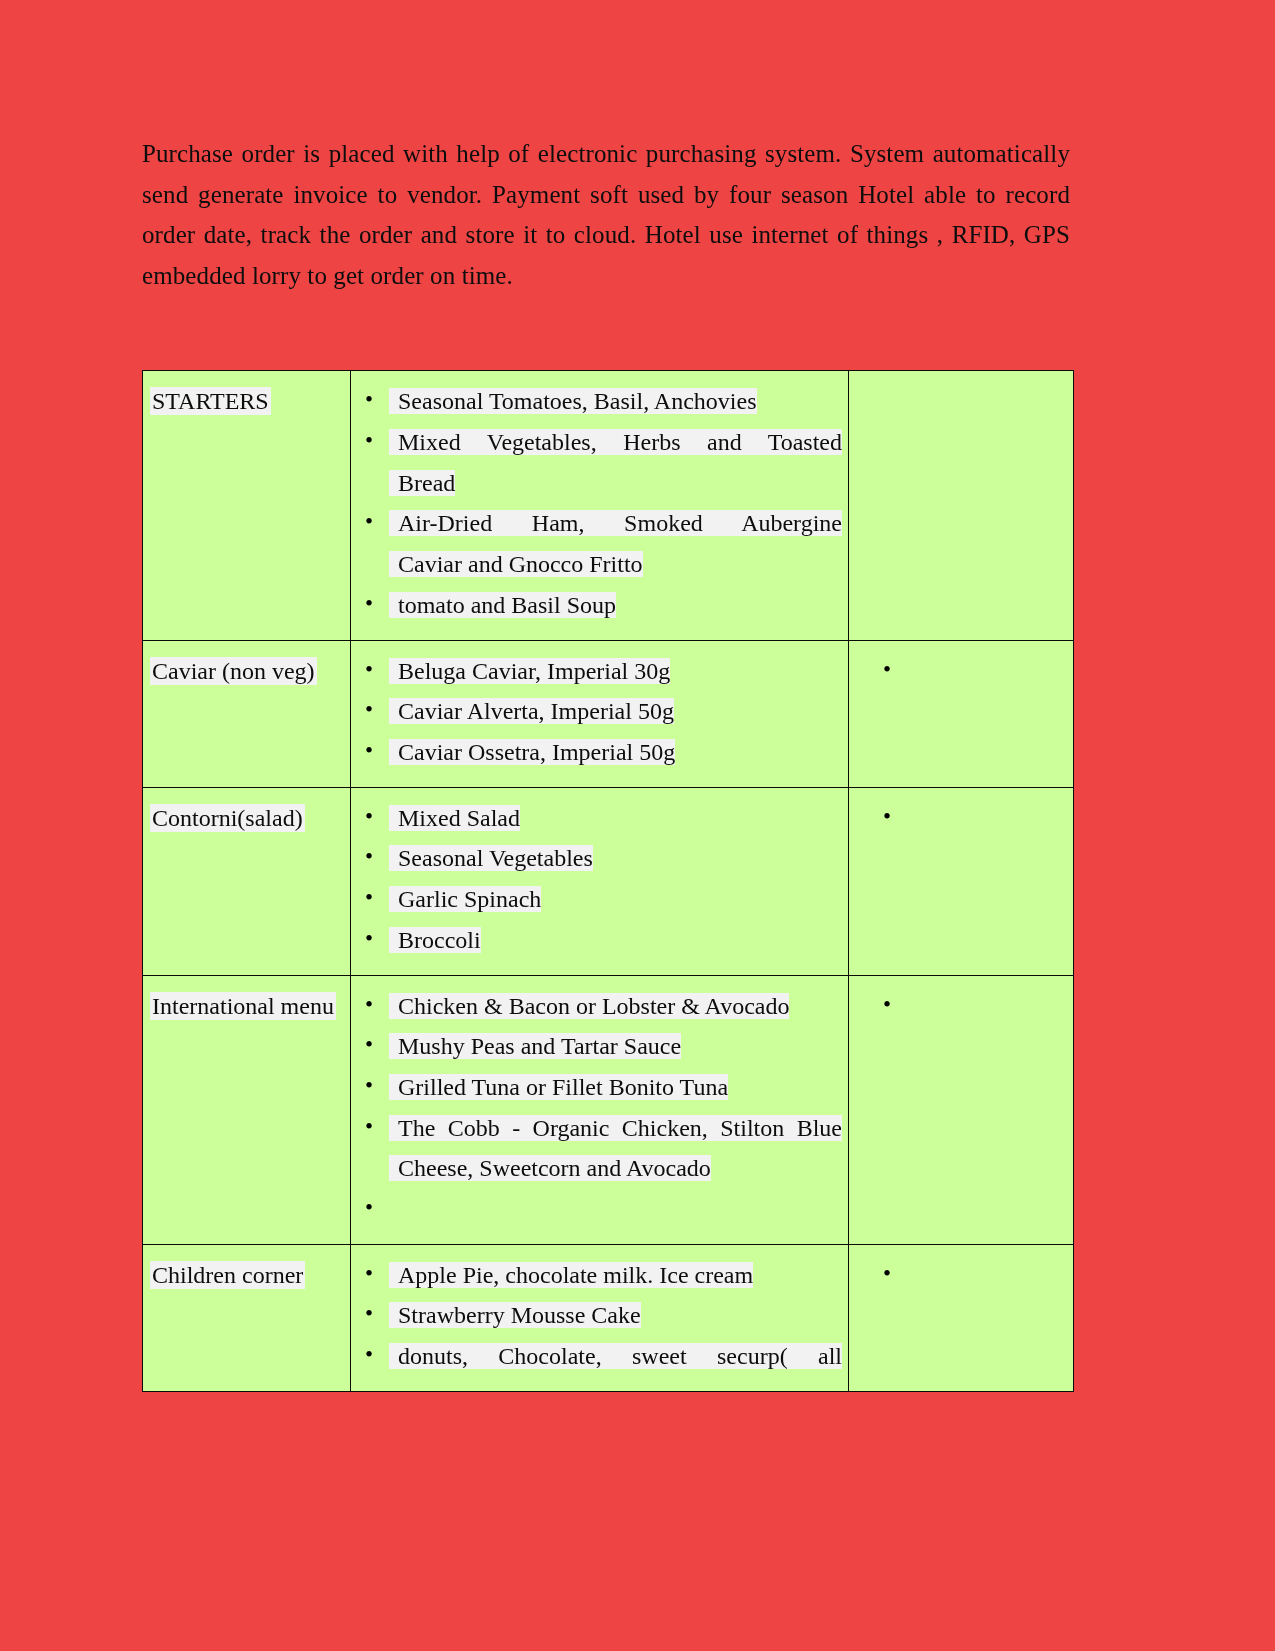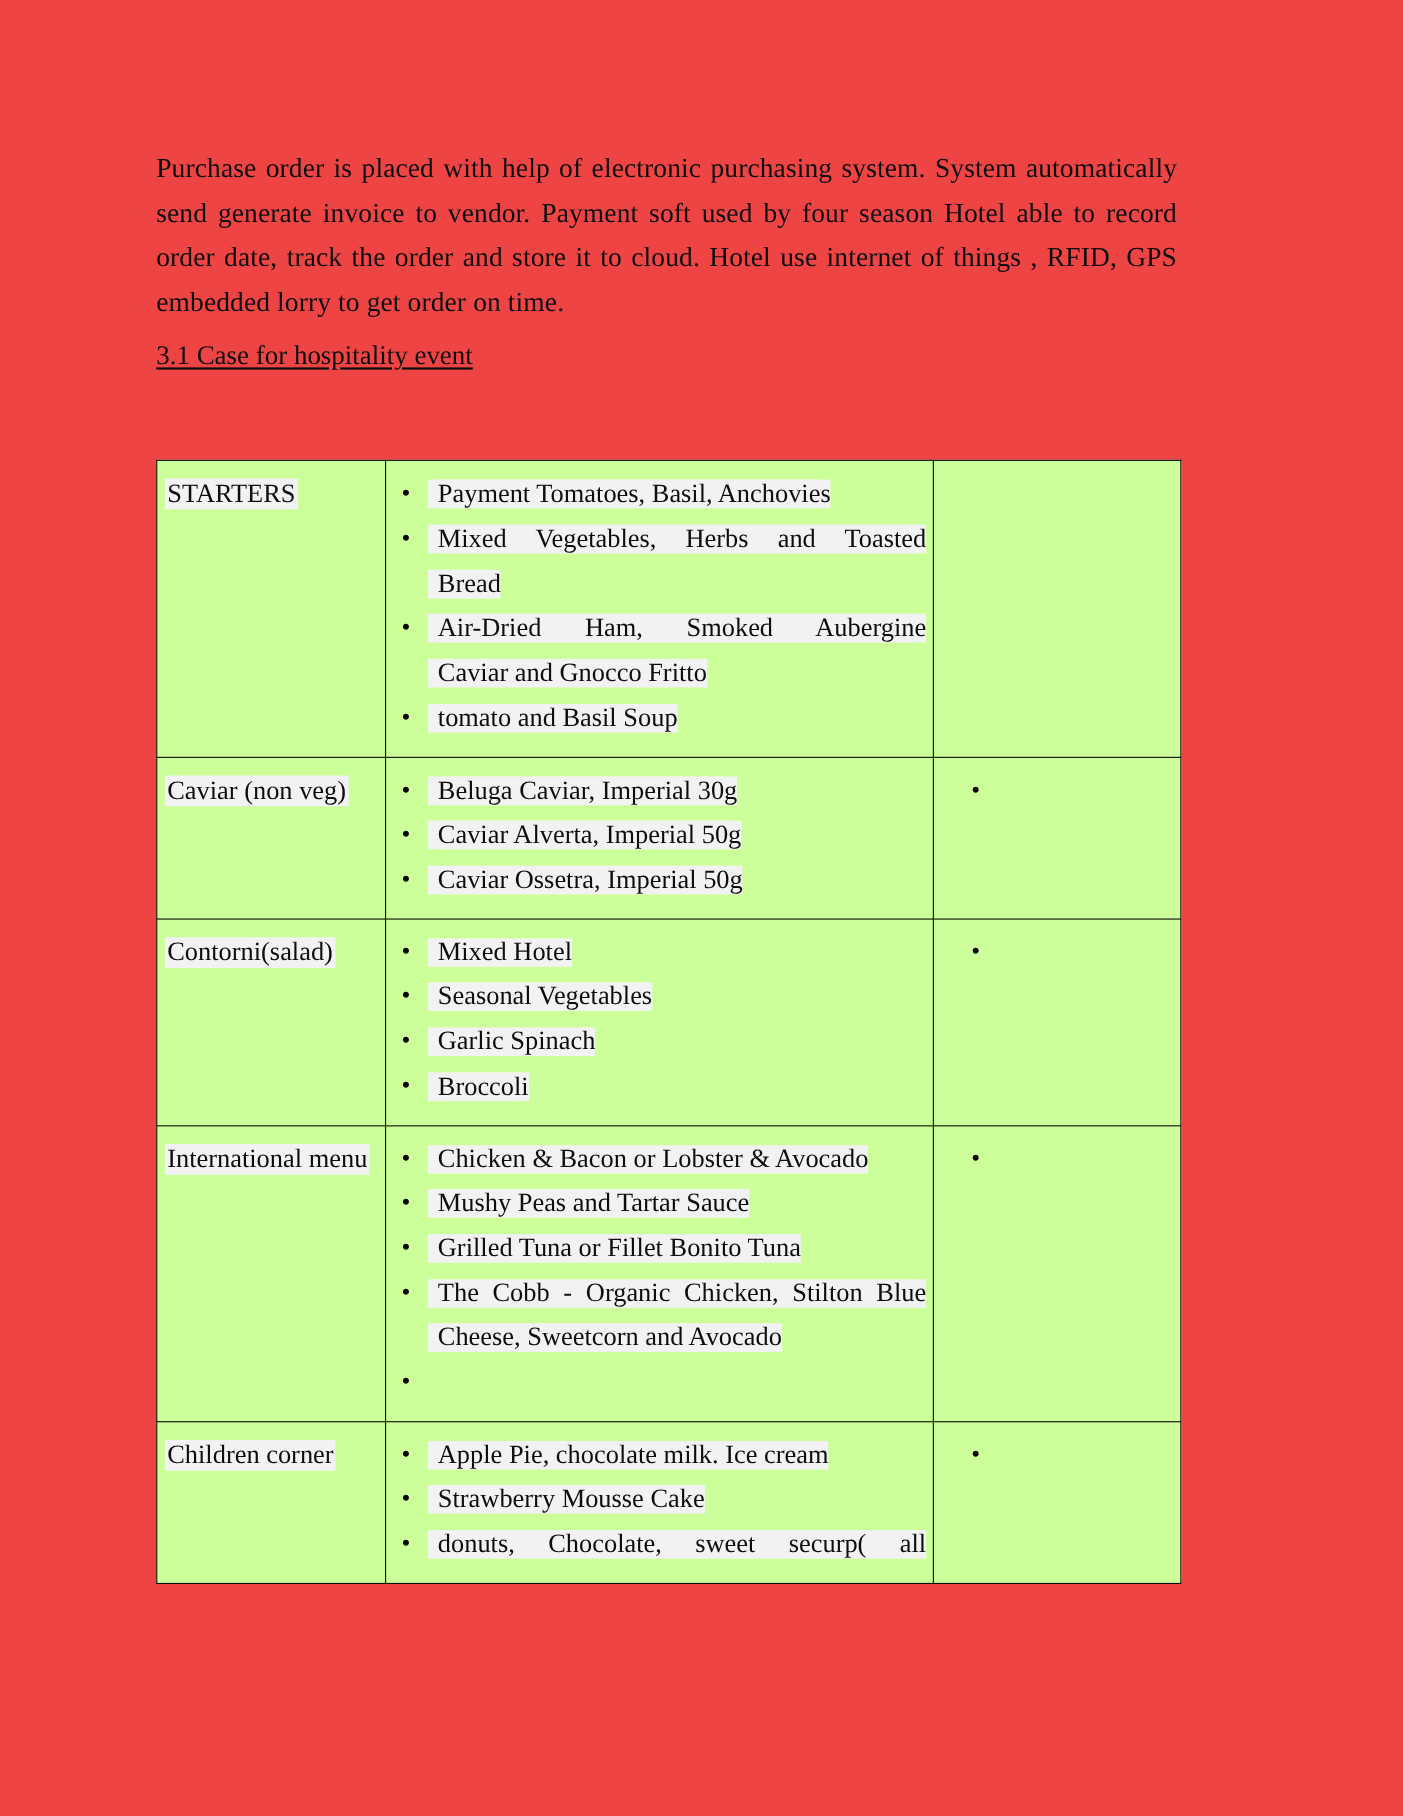--- a/index.html
+++ b/index.html
@@ -155,33 +155,32 @@
 </style>
 </head>
 <body>
 
 <div class="page">
   <div class="content">
 
     <p class="body-para">Purchase order is placed with help of electronic purchasing system. System automatically send generate invoice to vendor.  Payment soft used by four season Hotel able to record order date, track the order and store it to cloud. Hotel use internet of things , RFID, GPS embedded lorry to get order on time.</p>
 
 
-    <h2 class="heading-2">3.1 Case for hospitality event</h2>
 
     <div class="menu-table-wrap">
       <table class="menu-table">
         <tbody id="menu-body">
             <tr>
               <td class="col-cat">
                 <div class="cat-inner"><span class="hl">STARTERS</span></div>
               </td>
               <td class="col-items">
                 <ul class="item-list">
                   <li>
-                    <span class="line"><span class="hl">Payment Tomatoes, Basil, Anchovies</span></span>
+                    <span class="line"><span class="hl">Seasonal Tomatoes, Basil, Anchovies</span></span>
                   </li>
                   <li>
                     <span class="line spread"><span class="hl">Mixed   Vegetables,   Herbs   and Toasted</span></span>
                     <span class="line"><span class="hl">Bread</span></span>
                   </li>
                   <li>
                     <span class="line spread"><span class="hl">Air-Dried    Ham,    Smoked    Aubergine</span></span>
                     <span class="line"><span class="hl">Caviar and Gnocco Fritto</span></span>
                   </li>
                   <li>
@@ -216,21 +215,21 @@
                 </ul>
               </td>
             </tr>
             <tr>
               <td class="col-cat">
                 <div class="cat-inner"><span class="hl">Contorni(salad)</span></div>
               </td>
               <td class="col-items">
                 <ul class="item-list">
                   <li>
-                    <span class="line"><span class="hl">Mixed Hotel</span></span>
+                    <span class="line"><span class="hl">Mixed Salad</span></span>
                   </li>
                   <li>
                     <span class="line"><span class="hl">Seasonal Vegetables</span></span>
                   </li>
                   <li>
                     <span class="line"><span class="hl">Garlic Spinach</span></span>
                   </li>
                   <li>
                     <span class="line"><span class="hl">Broccoli</span></span>
                   </li>

